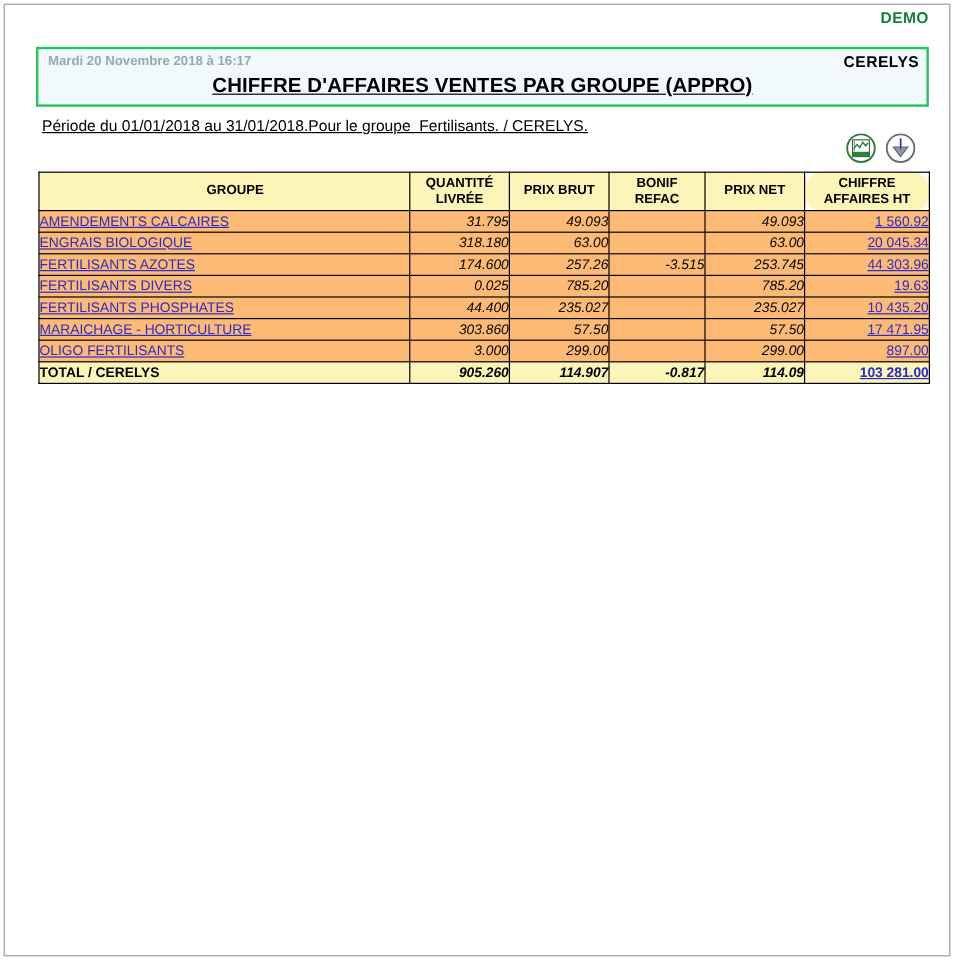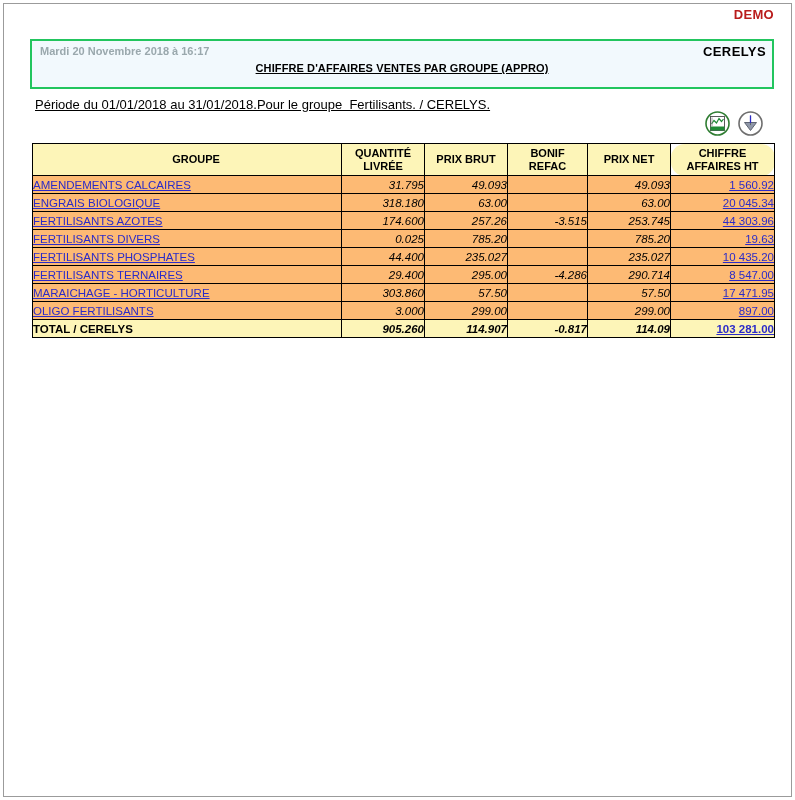--- a/index.html
+++ b/index.html
@@ -27,21 +27,21 @@
     background: #ffffff;
   }
 
   
   #demo-label {
     position: absolute;
     right: 17px;
     top: 3px;
     font-size: 13px;
     font-weight: bold;
-    color: #b91c1c;
+    color: #15803d;
     letter-spacing: 0.3px;
   }
 
   
   #title-box {
     position: absolute;
     left: 26px;
     top: 35px;
     width: 744px;
     height: 50px;
@@ -64,21 +64,21 @@
     font-weight: bold;
     color: #000000;
     letter-spacing: 0.4px;
   }
   #report-title {
     position: absolute;
     left: 0;
     right: 0;
     top: 21px;
     text-align: center;
-    font-size: 11px;
+    font-size: 17px;
     font-weight: bold;
     color: #000000;
     text-decoration: underline;
     letter-spacing: 0.1px;
   }
 
   
   #period-line {
     position: absolute;
     left: 31px;
@@ -284,28 +284,20 @@
         </tr>
         <tr>
           <td class="cell-label"><span class="grp-link">FERTILISANTS PHOSPHATES</span></td>
           <td class="cell-num">44.400</td>
           <td class="cell-num">235.027</td>
           <td class="cell-num"></td>
           <td class="cell-num">235.027</td>
           <td class="cell-ca"><span class="ca-link">10 435.20</span></td>
         </tr>
         <tr>
-          <td class="cell-label"><span class="grp-link">FERTILISANTS TERNAIRES</span></td>
-          <td class="cell-num">29.400</td>
-          <td class="cell-num">295.00</td>
-          <td class="cell-num">-4.286</td>
-          <td class="cell-num">290.714</td>
-          <td class="cell-ca"><span class="ca-link">8 547.00</span></td>
-        </tr>
-        <tr>
           <td class="cell-label"><span class="grp-link">MARAICHAGE - HORTICULTURE</span></td>
           <td class="cell-num">303.860</td>
           <td class="cell-num">57.50</td>
           <td class="cell-num"></td>
           <td class="cell-num">57.50</td>
           <td class="cell-ca"><span class="ca-link">17 471.95</span></td>
         </tr>
         <tr>
           <td class="cell-label"><span class="grp-link">OLIGO FERTILISANTS</span></td>
           <td class="cell-num">3.000</td>

